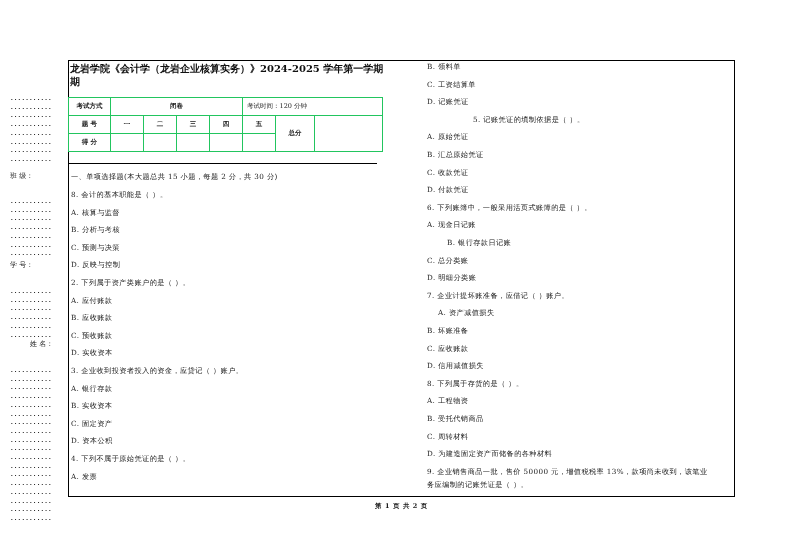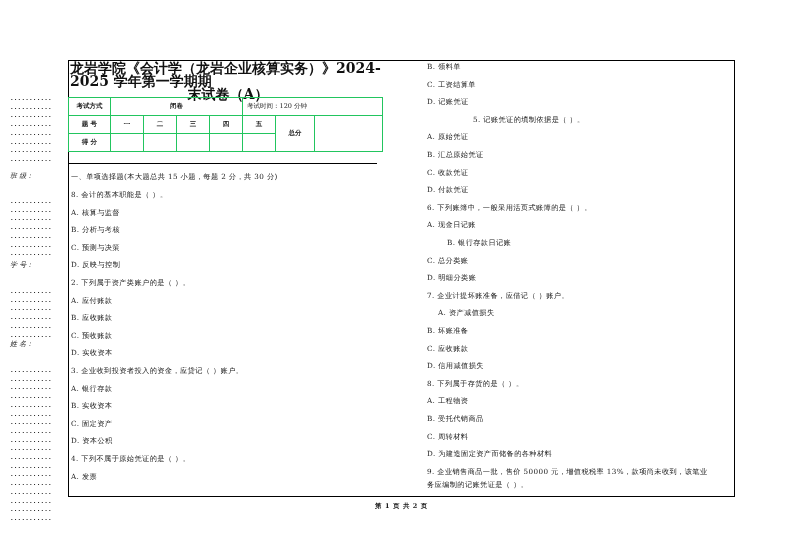--- a/index.html
+++ b/index.html
@@ -1,22 +1,22 @@
 <!DOCTYPE html>
 <html><head>
 <meta charset="utf-8">
 <style>
   html, body { margin:0; padding:0; background:#ffffff; }
   body { width:793px; height:549px; position:relative; overflow:hidden;
          font-family:"DejaVu Serif","Liberation Serif",serif; color:#1a1a1a; }
   .dots { position:absolute; left:10px; font-family:"DejaVu Sans Mono","Liberation Mono",monospace;
           font-size:6px; letter-spacing:0.2px; color:#222; line-height:8.7px; white-space:pre; font-weight:bold; }
-  .side-label { position:absolute; left:10px; font-size:7px; color:#222;font-style:italic; }
+  .side-label { position:absolute; left:10px; font-size:7px; color:#222; }
   .frame { position:absolute; left:68px; top:60px; width:667px; height:437px; border:1.5px solid #000; box-sizing:border-box; }
-  .title { position:absolute; left:70px; top:62px; width:316px; font-size:14px; font-weight:bold; line-height:13px; color:#111; }
+  .title { position:absolute; left:70px; top:62px; width:316px; font-size:10px; font-weight:bold; line-height:13px; color:#111; }
   .title .l2 { display:block; text-align:center; }
   table.score { position:absolute; left:68px; top:97px; border-collapse:collapse; font-size:6.5px; }
   table.score td { border:1px solid #22c55e; padding:0; height:17px; text-align:center; font-weight:bold; }
   table.score td.light { font-weight:normal; text-align:left; padding-left:4px; }
   .divider { position:absolute; left:68px; top:163px; width:309px; height:1px; background:#000; }
   .line { position:absolute; font-size:7.2px; white-space:nowrap; color:#1a1a1a; letter-spacing:0.4px; }
   .footer { position:absolute; top:502px; left:375px; font-size:6.5px; font-weight:bold; letter-spacing:0.6px; }
 </style>
 </head>
 <body>
@@ -38,21 +38,21 @@
 ...........
 ...........
 ...........</div>
   <div class="side-label" style="top:260px;">学  号：</div>
   <div class="dots" style="top:287px;" id="dots3">...........
 ...........
 ...........
 ...........
 ...........
 ...........</div>
-  <div class="side-label" style="top:339px;">姓  名：</div>
+  <div class="side-label" style="top:339px;margin-left:20px;">姓  名：</div>
   <div class="dots" style="top:366px;" id="dots4">...........
 ...........
 ...........
 ...........
 ...........
 ...........
 ...........
 ...........
 ...........
 ...........
@@ -63,21 +63,20 @@
 ...........
 ...........
 ...........
 ...........</div>
 </div>
 
 <div class="frame"></div>
 
 <div class="title">
   <span>龙岩学院《会计学（龙岩企业核算实务）》2024-2025 学年第一学期期</span>
-  <span class="l2">末试卷（A）</span>
 </div>
 
 <table class="score">
   <tbody>
       <tr>
     <td style="width:41px;">考试方式</td>
     <td colspan="4" style="width:131px;">闭卷</td>
     <td colspan="3" class="light">考试时间：120 分钟</td>
   </tr>
   <tr>

